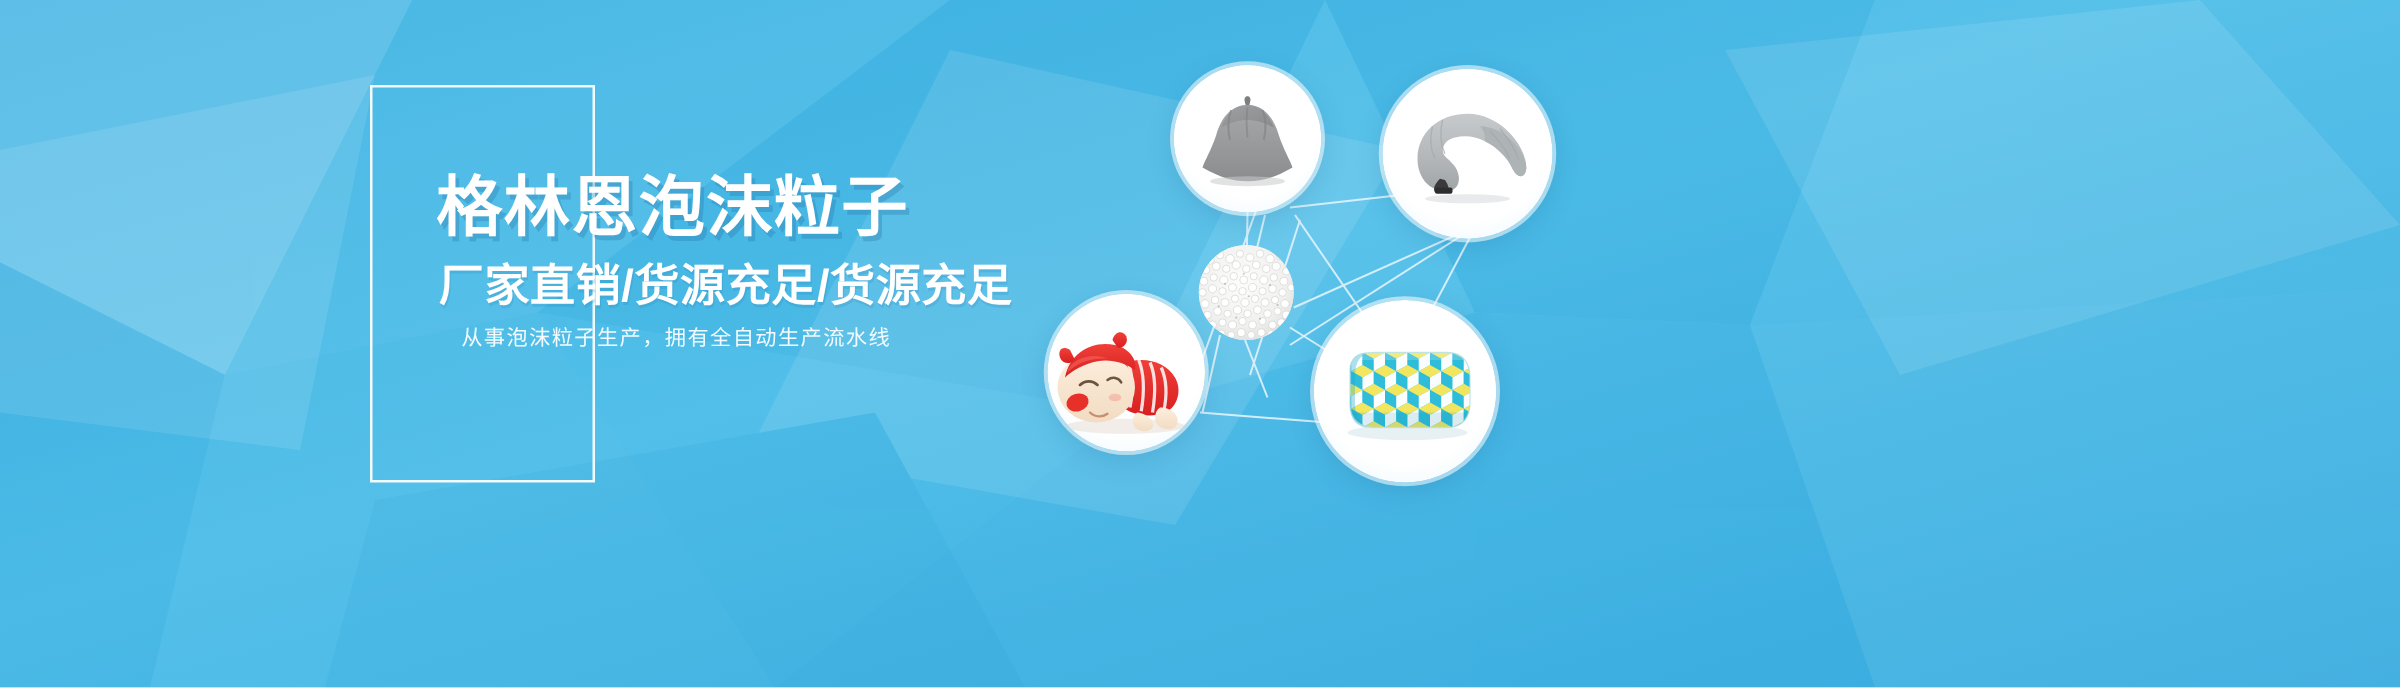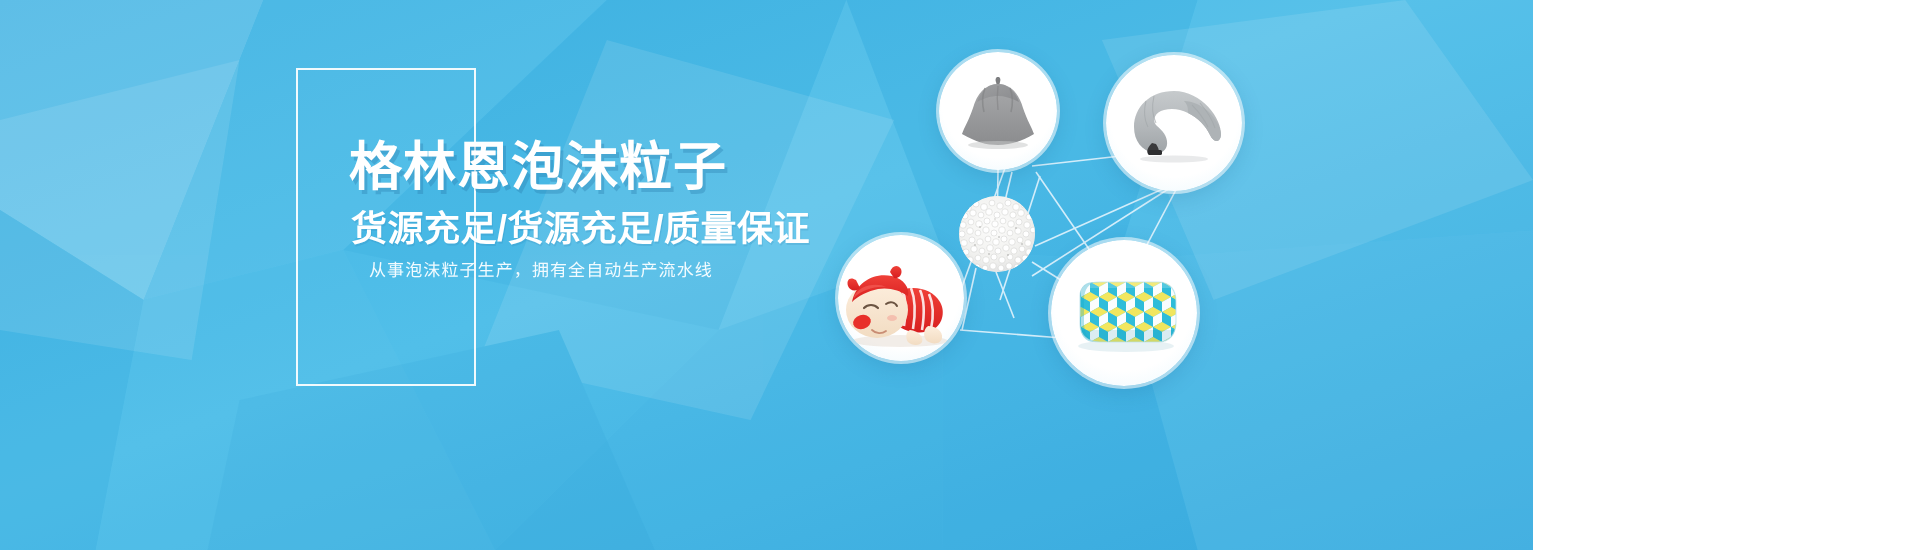--- a/index.html
+++ b/index.html
@@ -3,21 +3,21 @@
 <meta charset="utf-8">
 <title>Banner</title>
 <style>
   html, body {
     margin: 0;
     padding: 0;
     background: #ffffff;
   }
   .banner {
     position: relative;
-    width: 1533px;
+    width: 1920px;
     height: 550px;
     overflow: hidden;
     font-family: "Liberation Sans", "DejaVu Sans", sans-serif;
     background: linear-gradient(115deg, #3fb3e3 0%, #45b8e6 28%, #5cc3ea 55%, #4ab7e4 78%, #3aade0 100%);
   }
 
   
   .poly-layer {
     position: absolute;
     inset: 0;
@@ -169,21 +169,21 @@
       <polygon points="300,400 700,330 820,550 260,550" fill="#1f93cd"></polygon>
     </g>
   </svg>
 
   <div class="text-block">
 
     <div class="frame"></div>
 
     <div class="headline">格林恩泡沫粒子</div>
 
-    <div class="subhead">货源充足/货源充足/质量保证</div>
+    <div class="subhead">厂家直销/货源充足/货源充足</div>
 
     <div class="tagline">从事泡沫粒子生产，拥有全自动生产流水线</div>
   </div>
 
   <div class="cluster">
 
     <svg class="connector-svg" viewBox="0 0 1120 550">
       <g stroke="#dff2fc" stroke-width="1.6" fill="none" opacity="0.92">
         <line x1="198" y1="170" x2="197" y2="234"></line>
         <line x1="212" y1="172" x2="197" y2="234"></line>

